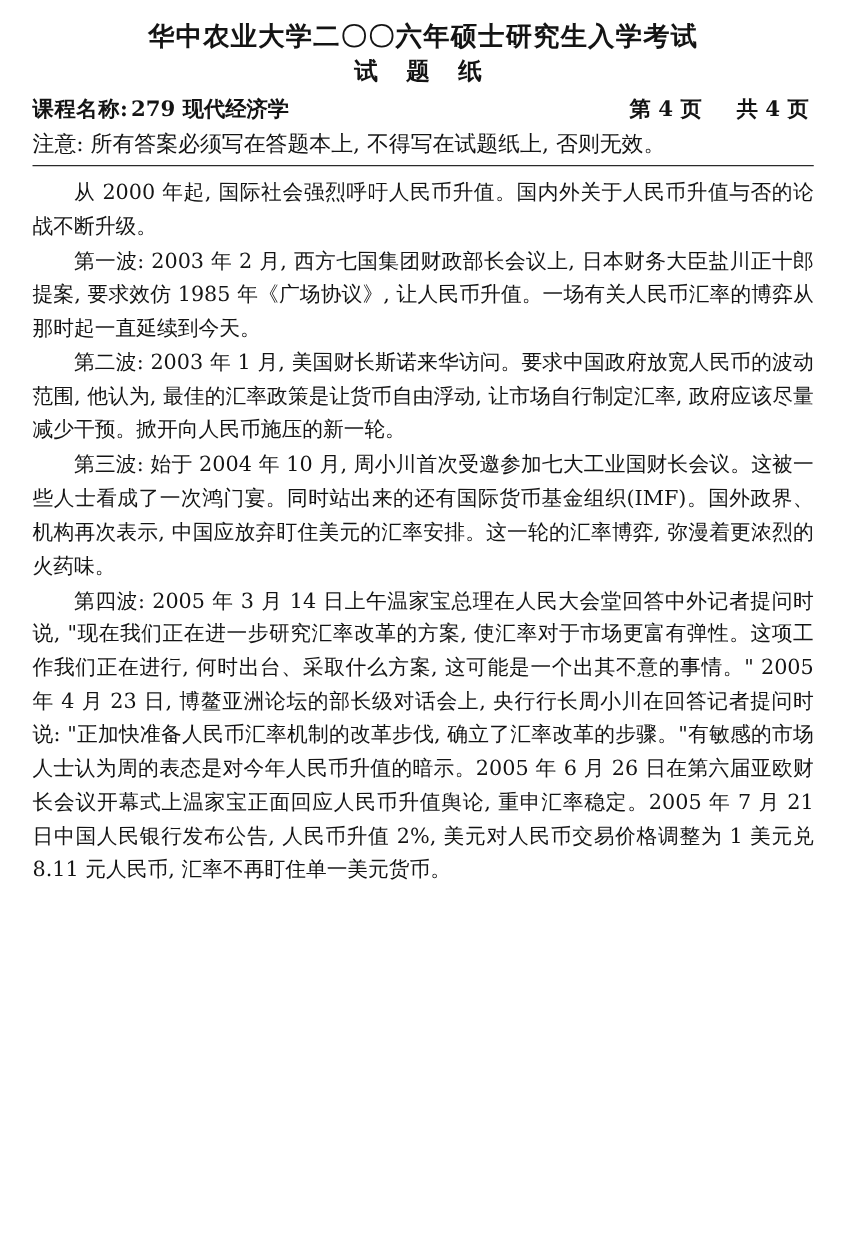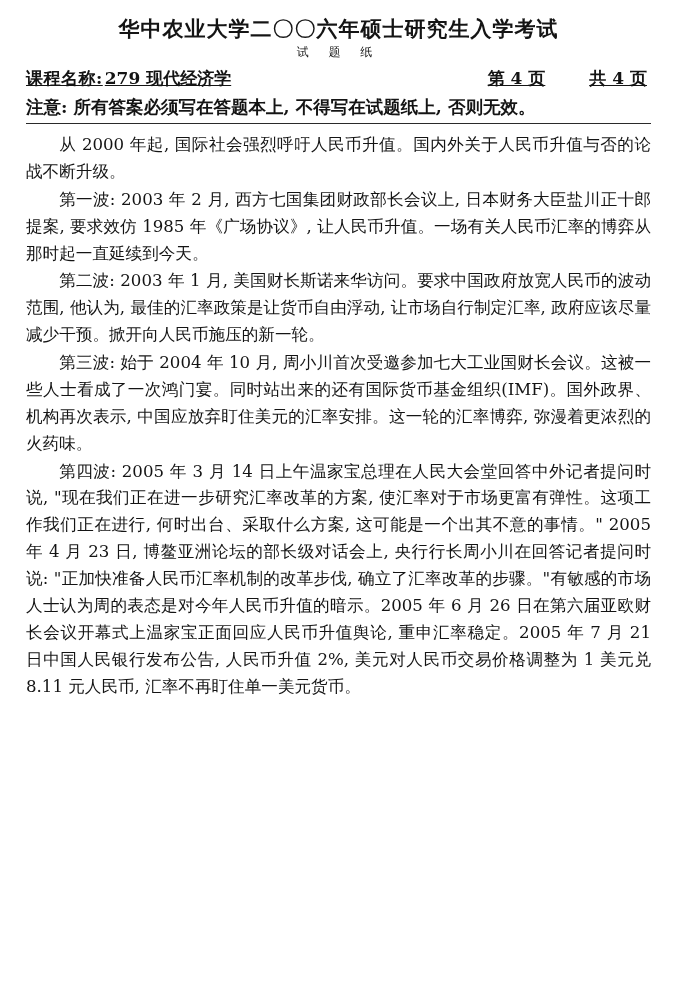--- a/index.html
+++ b/index.html
@@ -25,51 +25,50 @@
   .title-main {
     text-align: center;
     font-size: 21px;
     font-weight: bold;
     letter-spacing: 1px;
     margin: 6px 0 2px 0;
     line-height: 1.25;
   }
   .title-sub {
     text-align: center;
-    font-size: 12px;
-    font-weight: normal;
+    font-size: 19px;
+    font-weight: bold;
     letter-spacing: 8px;
     margin: 2px 0 6px 0;
   }
   .info-row {
     display: flex;
     align-items: baseline;
     font-size: 17px;
     margin: 4px 0 2px 0;
     white-space: nowrap;
-    text-decoration: underline;
   }
   .info-row .course-label {
     font-weight: bold;
     letter-spacing: 0.5px;
   }
   .info-row .course-value {
     font-weight: bold;
     margin-left: 2px;
   }
   .info-row .pager {
     margin-left: auto;
     display: flex;
-    gap: 44px;
+    gap: 28px;
     padding-right: 4px;
     font-weight: bold;
   }
   .notice {
     font-size: 17.5px;
-    font-weight: bold;
+    font-weight: normal;
     margin: 6px 0 4px 0;
     letter-spacing: 0px;
     line-height: 1.3;
   }
   .hr {
     border: none;
     border-top: 1.4px solid #2a2a2a;
     margin: 3px 0 8px 0;
   }
   .article-title {

